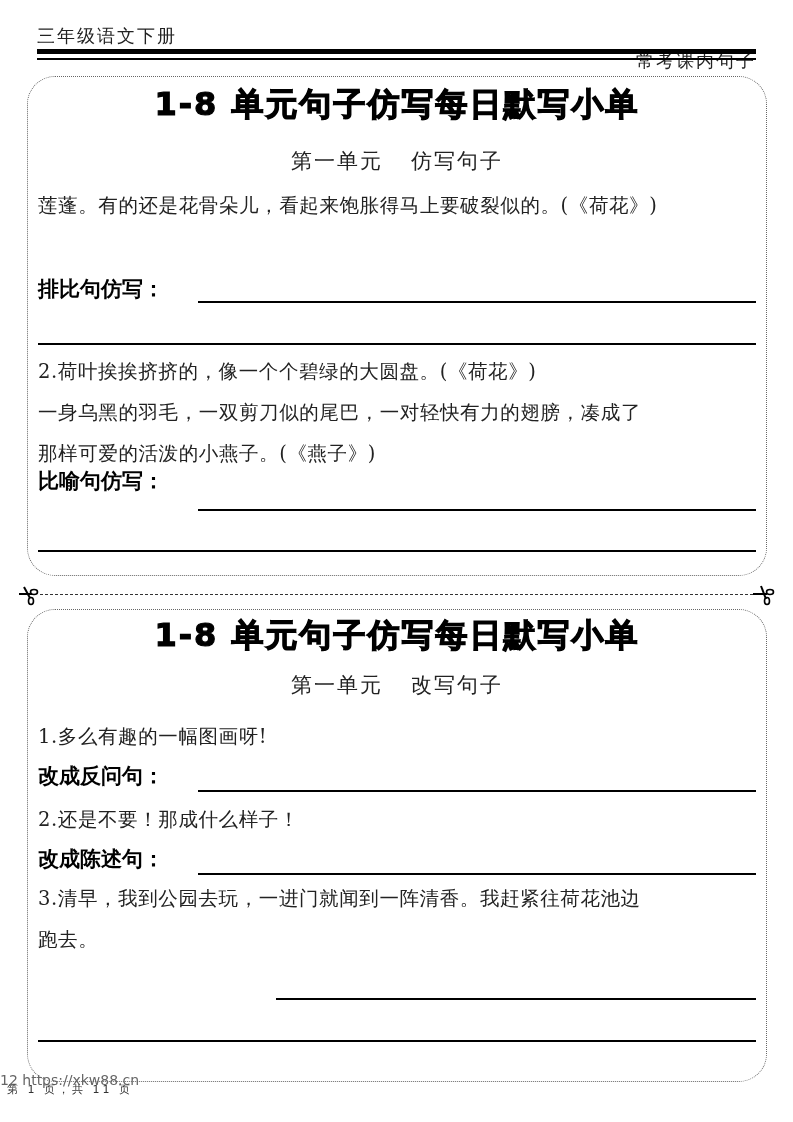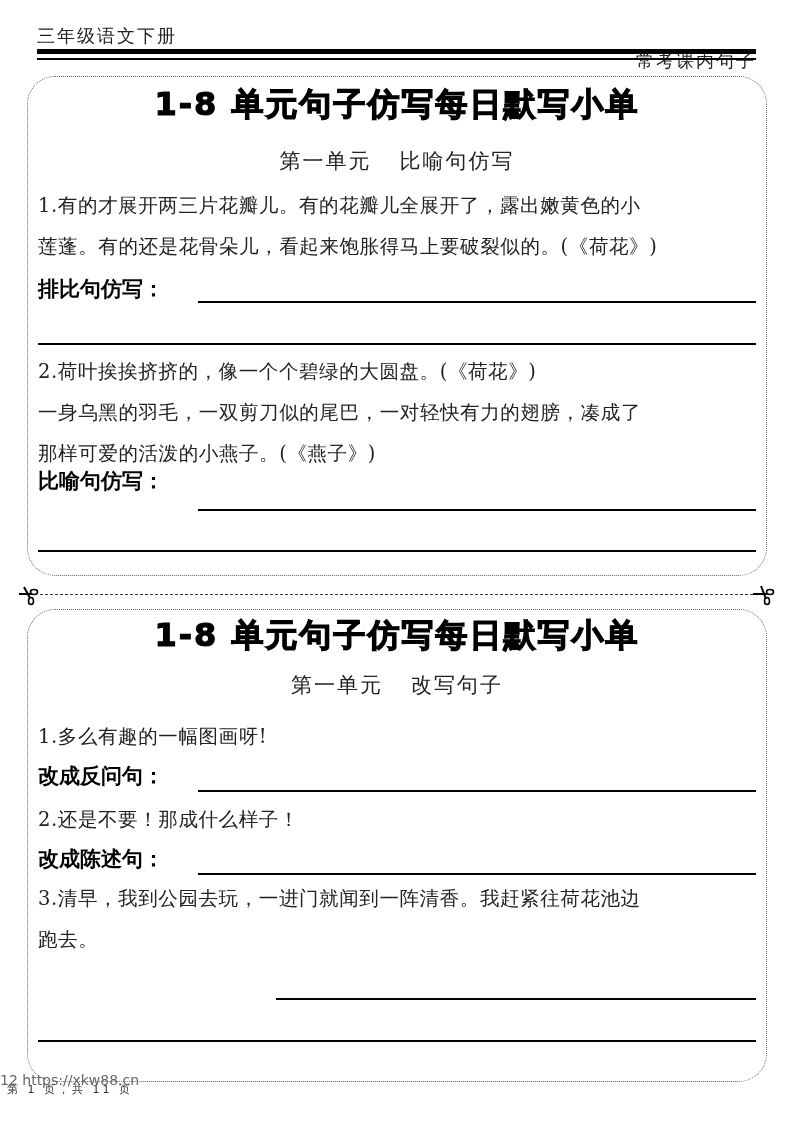--- a/index.html
+++ b/index.html
@@ -42,25 +42,24 @@
 <div class="hdr">
   <span class="l">三年级语文下册</span>
   <span class="r">常考课内句子</span>
 </div>
 <div class="rule-thick"></div>
 <div class="rule-thin"></div>
 
 <div class="card card1">
   <div class="title" style="top:6px;">1-8 单元句子仿写每日默写小单</div>
   <div class="subtitle" style="top:70px;">
-    <span>第一单元</span><span class="gap"></span><span>比喻句仿写</span>
+    <span>第一单元</span><span class="gap"></span><span>仿写句子</span>
   </div>
 
   <div class="para" style="top:108px;">
-    <div>1.有的才展开两三片花瓣儿。有的花瓣儿全展开了，露出嫩黄色的小</div>
     <div>莲蓬。有的还是花骨朵儿，看起来饱胀得马上要破裂似的。(《荷花》)</div>
   </div>
   <div class="label" style="top:198px;">排比句仿写：</div>
   <div class="line" style="left:170px; right:10px; top:224px;"></div>
   <div class="line" style="left:10px; right:10px; top:266px;"></div>
 
   <div class="para" style="top:274px;">
     <div>2.荷叶挨挨挤挤的，像一个个碧绿的大圆盘。(《荷花》)</div>
     <div>一身乌黑的羽毛，一双剪刀似的尾巴，一对轻快有力的翅膀，凑成了</div>
     <div>那样可爱的活泼的小燕子。(《燕子》)</div>

